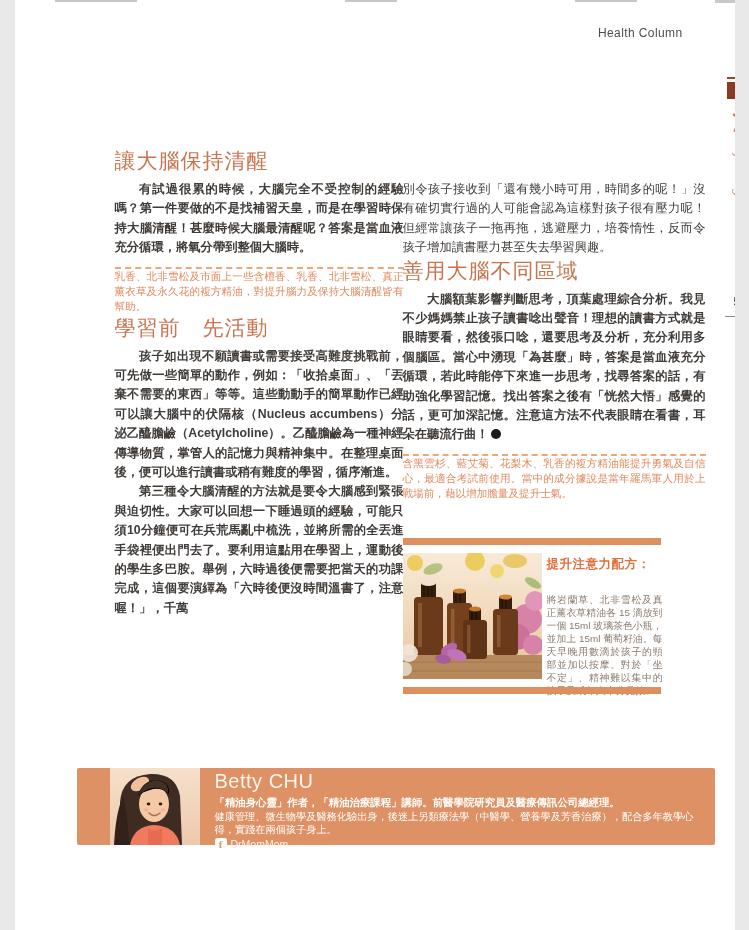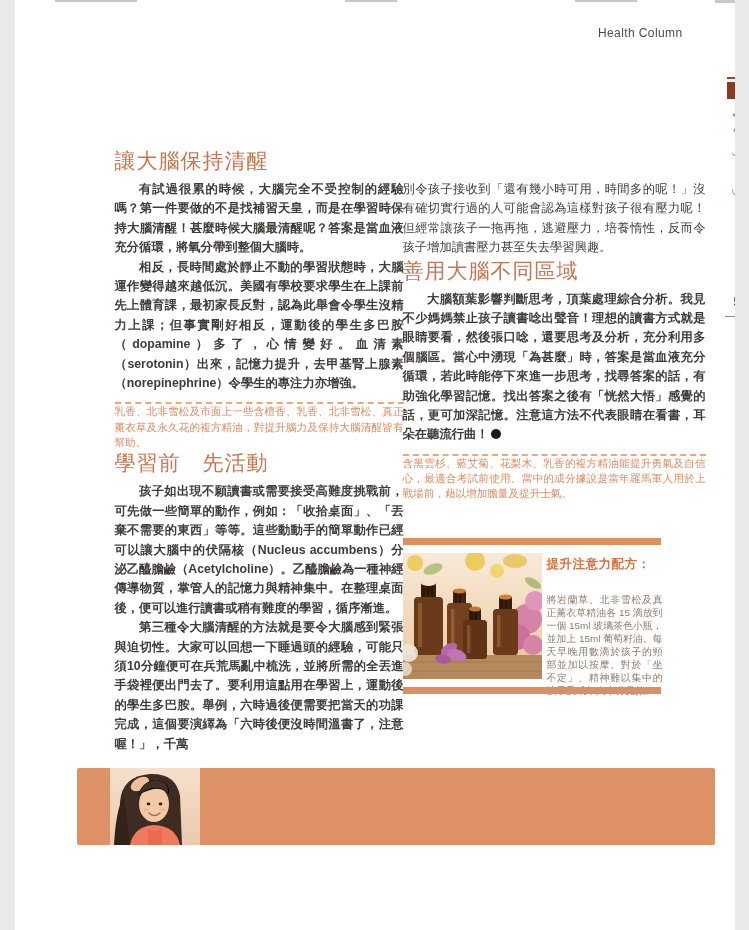--- a/index.html
+++ b/index.html
@@ -92,21 +92,20 @@
   <div class="edge-line"></div>
   <div class="edge-tab"></div>
   <div class="kanji">活</div>
   <div class="script-vert">lifestyle</div>
   <div class="page-num">59</div>
   <div class="page-num-line"></div>
 
   <div class="col col-left">
     <h2 class="sec">讓大腦保持清醒</h2>
     <p class="indent">有試過很累的時候，大腦完全不受控制的經驗嗎？第一件要做的不是找補習天皇，而是在學習時保持大腦清醒！甚麼時候大腦最清醒呢？答案是當血液充分循環，將氧分帶到整個大腦時。</p>
-    <p class="indent">相反，長時間處於靜止不動的學習狀態時，大腦運作變得越來越低沉。美國有學校要求學生在上課前先上體育課，最初家長反對，認為此舉會令學生沒精力上課；但事實剛好相反，運動後的學生多巴胺（dopamine）多了，心情變好。血清素（serotonin）出來，記憶力提升，去甲基腎上腺素（norepinephrine）令學生的專注力亦增強。</p>
     <div class="dashed"></div>
     <p class="note">乳香、北非雪松及市面上一些含檀香、乳香、北非雪松、真正薰衣草及永久花的複方精油，對提升腦力及保持大腦清醒皆有幫助。</p>
     <h2 class="sec mt-sec">學習前　先活動</h2>
     <p class="indent">孩子如出現不願讀書或需要接受高難度挑戰前，可先做一些簡單的動作，例如：「收拾桌面」、「丟棄不需要的東西」等等。這些動動手的簡單動作已經可以讓大腦中的伏隔核（Nucleus accumbens）分泌乙醯膽鹼（Acetylcholine）。乙醯膽鹼為一種神經傳導物質，掌管人的記憶力與精神集中。在整理桌面後，便可以進行讀書或稍有難度的學習，循序漸進。</p>
     <p class="indent">第三種令大腦清醒的方法就是要令大腦感到緊張與迫切性。大家可以回想一下睡過頭的經驗，可能只須10分鐘便可在兵荒馬亂中梳洗，並將所需的全丟進手袋裡便出門去了。要利用這點用在學習上，運動後的學生多巴胺。舉例，六時過後便需要把當天的功課完成，這個要演繹為「六時後便沒時間溫書了，注意喔！」，千萬</p>
   </div>
 
   <div class="col col-right">
     <p>別令孩子接收到「還有幾小時可用，時間多的呢！」沒有確切實行過的人可能會認為這樣對孩子很有壓力呢！但經常讓孩子一拖再拖，逃避壓力，培養惰性，反而令孩子增加讀書壓力甚至失去學習興趣。</p>
     <h2 class="sec mt-sec">善用大腦不同區域</h2>
@@ -216,14 +215,23 @@
       <ellipse cx="38.5" cy="36" rx="1.8" ry="1.4" fill="#2c1c12"></ellipse>
       <ellipse cx="50.5" cy="36" rx="1.8" ry="1.4" fill="#2c1c12"></ellipse>
       <path d="M39,45 Q44,50 50,45" stroke="#b56b58" stroke-width="1.6" fill="none" stroke-linecap="round"></path>
       <ellipse cx="36" cy="42" rx="2.6" ry="1.4" fill="#efab8e" opacity="0.7"></ellipse>
       <ellipse cx="53" cy="42" rx="2.6" ry="1.4" fill="#efab8e" opacity="0.7"></ellipse>
 
       <path d="M20,77 Q24,58 44,57 Q66,58 70,77 Z" fill="#f07a5e"></path>
       <path d="M38,60 Q44,66 52,60 L52,77 L38,77 Z" fill="#e86a50"></path>
     </svg>
   </div>
+  <div class="footer-text">
+    <p class="author-name">Betty CHU</p>
+    <p class="bio-bold">「精油身心靈」作者，「精油治療課程」講師。前醫學院研究員及醫療傳訊公司總經理。</p>
+    <p class="bio">健康管理、微生物學及醫務化驗出身，後迷上另類療法學（中醫學、營養學及芳香治療），配合多年教學心得，實踐在兩個孩子身上。</p>
+    <div class="fb-row">
+      <div class="fb-icon">f</div>
+      <span class="fb-handle">DrMomMom</span>
+    </div>
+  </div>
 
 </div>
 
 </body></html>

